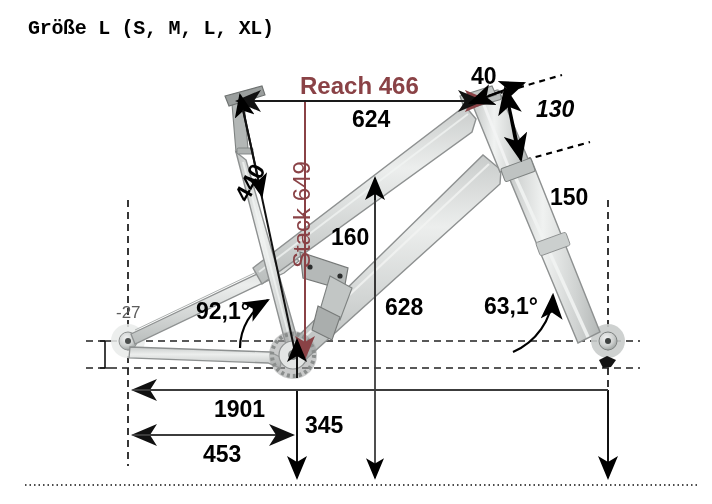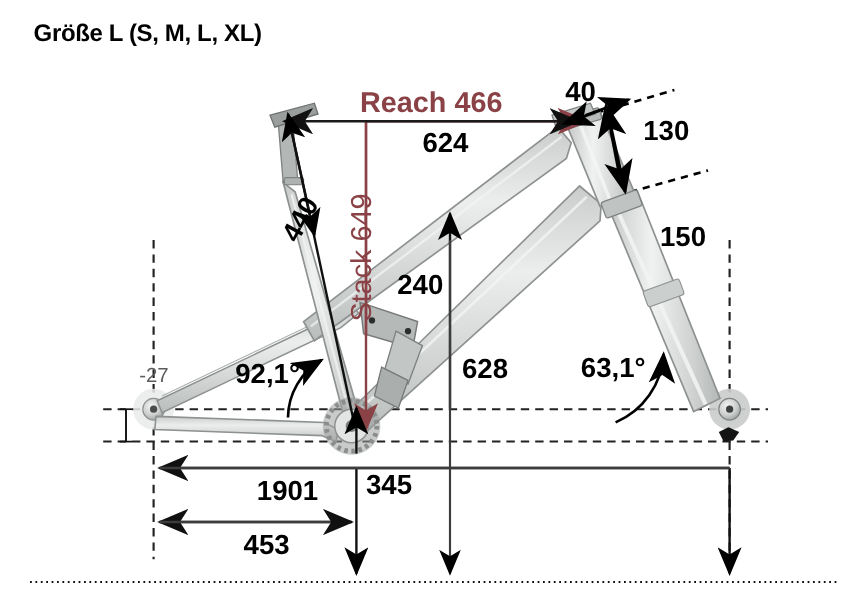--- a/index.html
+++ b/index.html
@@ -9,21 +9,21 @@
     color:#000;
     position:relative;
   }
   #stage{position:absolute;left:0;top:0;width:712px;height:504px;}
   .hdr{
     position:absolute;
     font-weight:bold;
     font-size:20px;
     letter-spacing:-0.3px;
     white-space:nowrap;
-    font-family:Liberation Sans, sans-serif;
+    font-family:Liberation Mono, monospace;
   }
   #hdr-left{left:28px;top:17px;}
   #hdr-right{left:470px;top:17px;}
   .lbl{
     position:absolute;
     font-weight:bold;
     font-size:23px;
     white-space:nowrap;
     line-height:1;
     font-family:"Liberation Sans", sans-serif;
@@ -234,35 +234,35 @@
   </svg>
 
   <div class="lbl maroon" style="left:300px;top:74px;font-weight:bold;">Reach 466</div>
 
   <div class="lbl maroon rot-stack" style="left:290px;top:268px;">Stack 649</div>
 
   <div class="lbl dark" style="left:352px;top:108px;">624</div>
 
   <div class="lbl dark" style="left:471px;top:54px;margin-top:11px;">40</div>
 
-  <div class="lbl dark" style="left:536px;top:98px;">130</div>
+  <div class="lbl dark" style="left:536px;top:98px;font-style:italic;">130</div>
 
   <div class="lbl dark" style="left:550px;top:186px;">150</div>
 
   <div class="lbl dark rot-440" style="left:231px;top:194px;">440</div>
 
-  <div class="lbl dark" style="left:331px;top:226px;">240</div>
+  <div class="lbl dark" style="left:331px;top:226px;">160</div>
 
   <div class="lbl dark" style="left:385px;top:296px;">628</div>
 
   <div class="lbl dark" style="left:196px;top:300px;">92,1°</div>
 
   <div class="lbl dark" style="left:484px;top:295px;">63,1°</div>
 
   <div class="lbl gray" style="left:84px;top:304px;margin-left:32px;">-27</div>
 
   <div class="lbl dark" style="left:214px;top:398px;">1901</div>
 
   <div class="lbl dark" style="left:203px;top:443px;">453</div>
 
-  <div class="lbl dark" style="left:305px;top:393px;">345</div>
+  <div class="lbl dark" style="left:305px;top:414px;">345</div>
 
 </div>
 
 </body></html>

